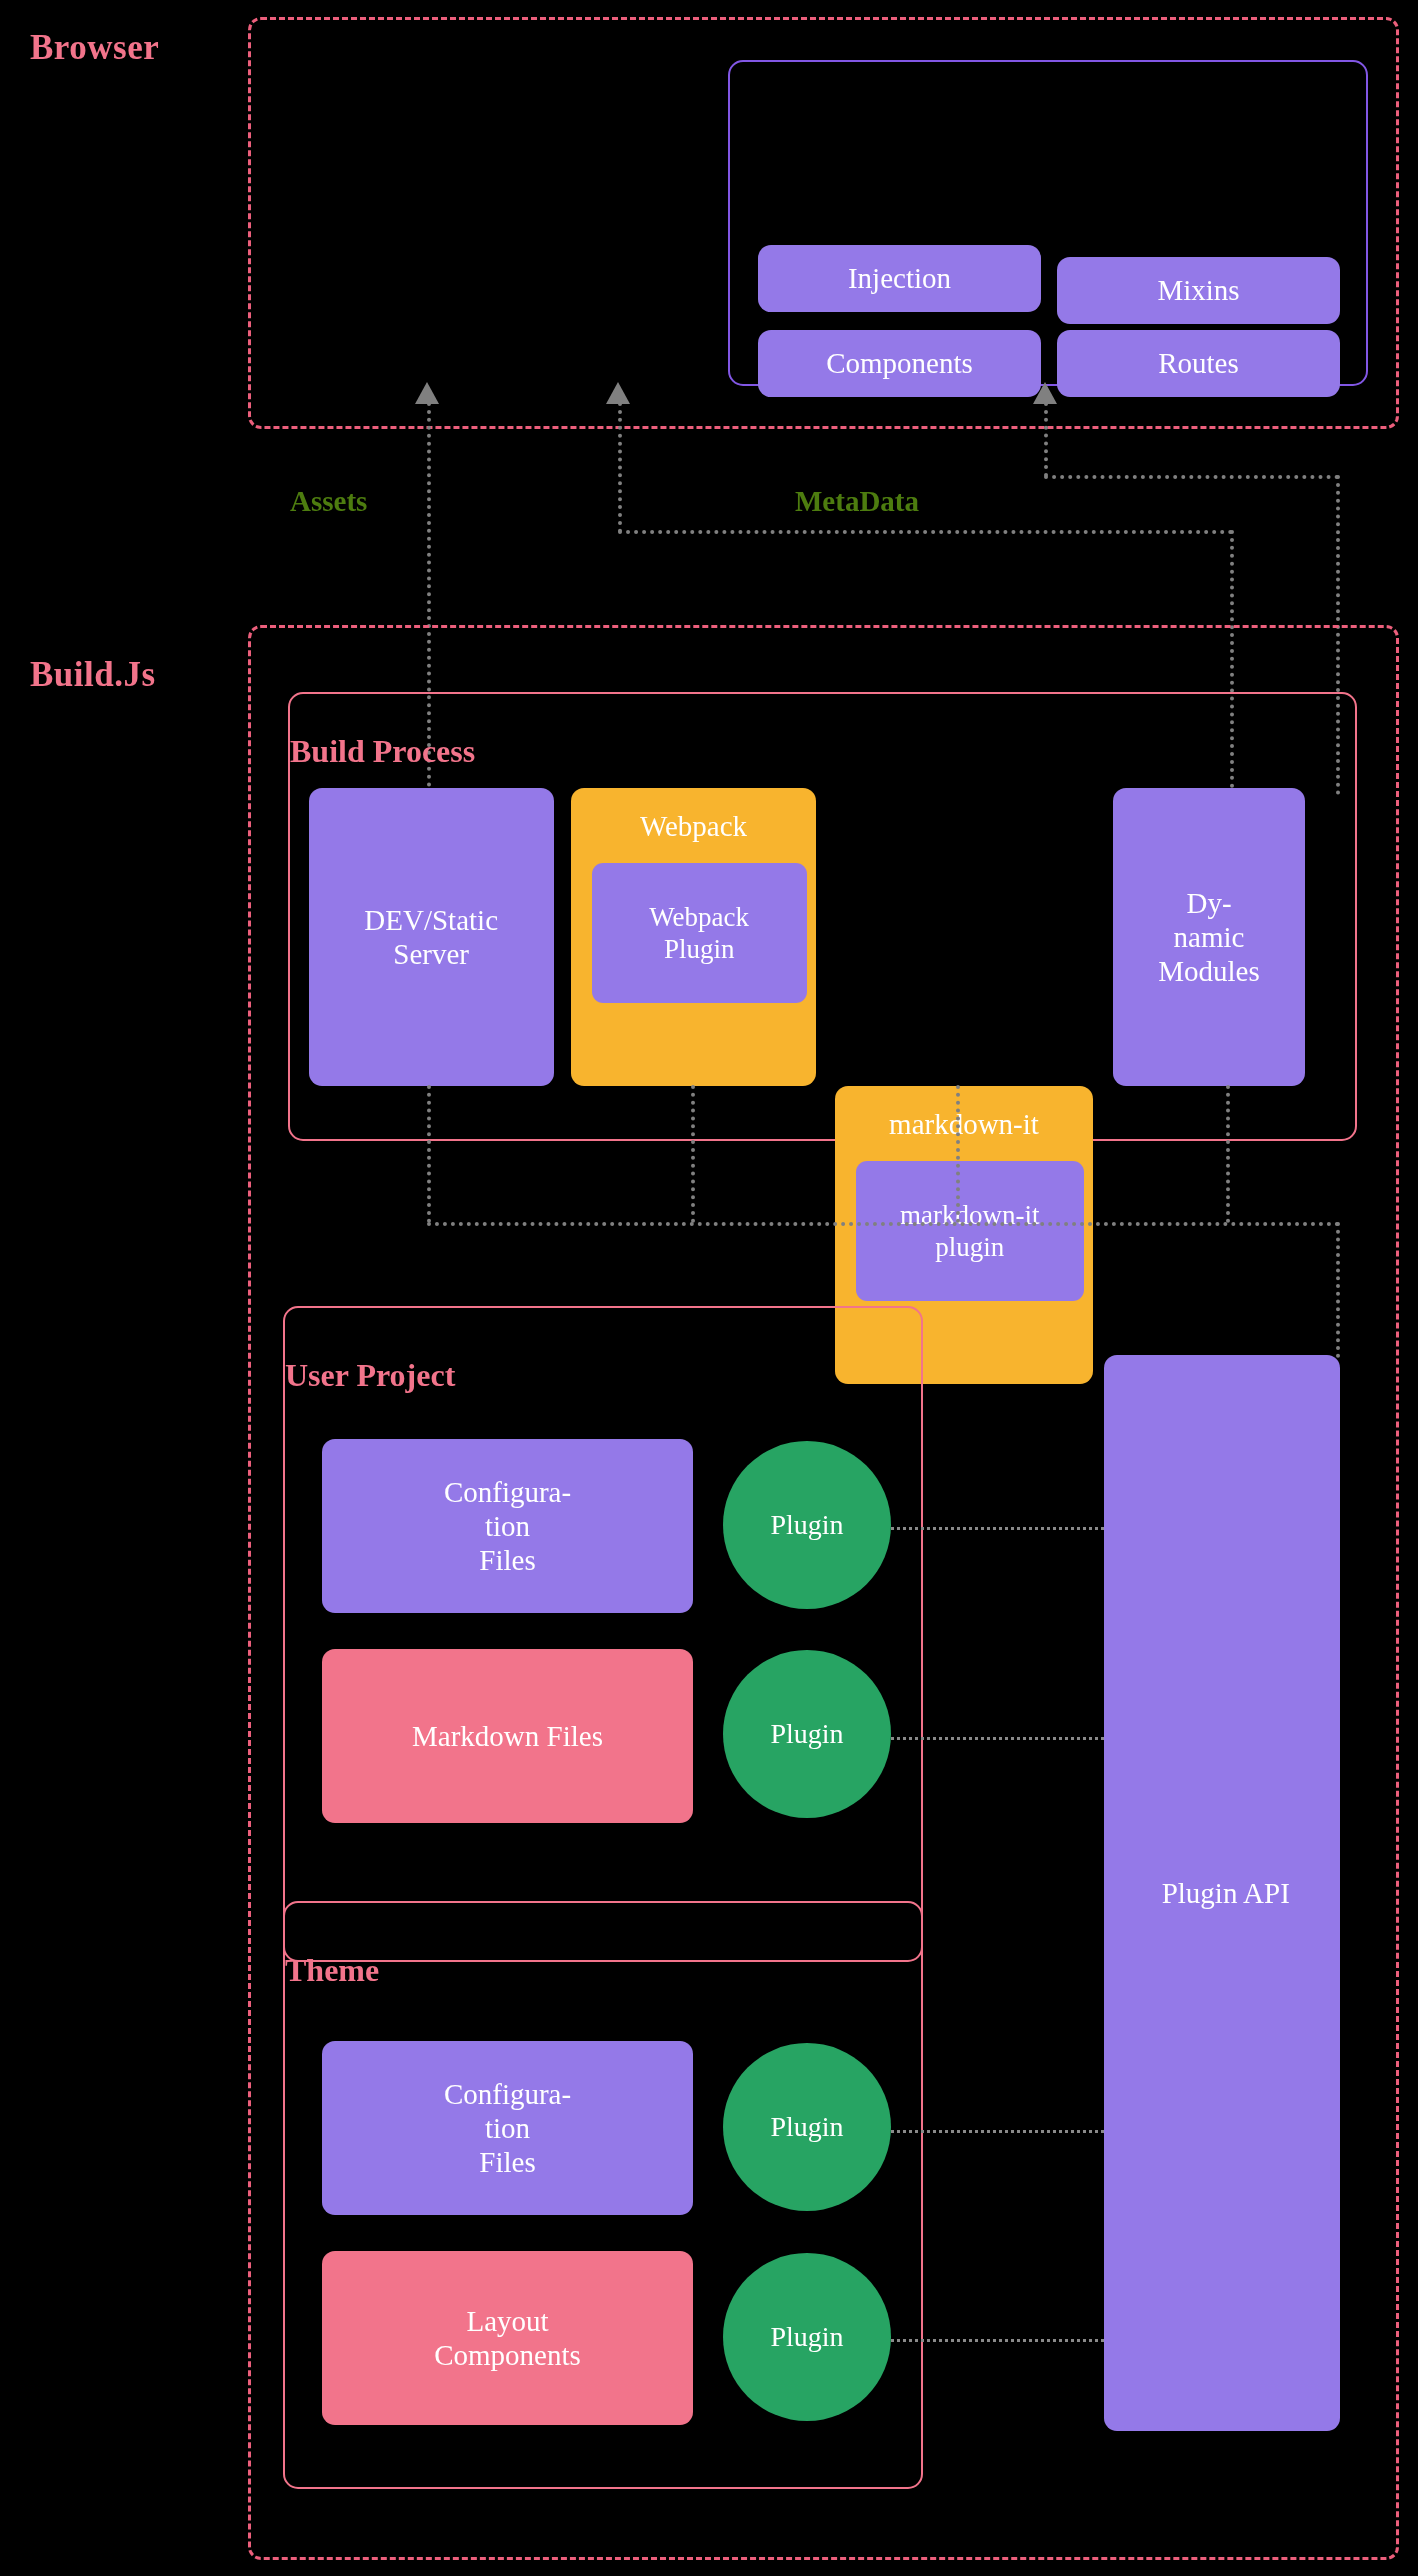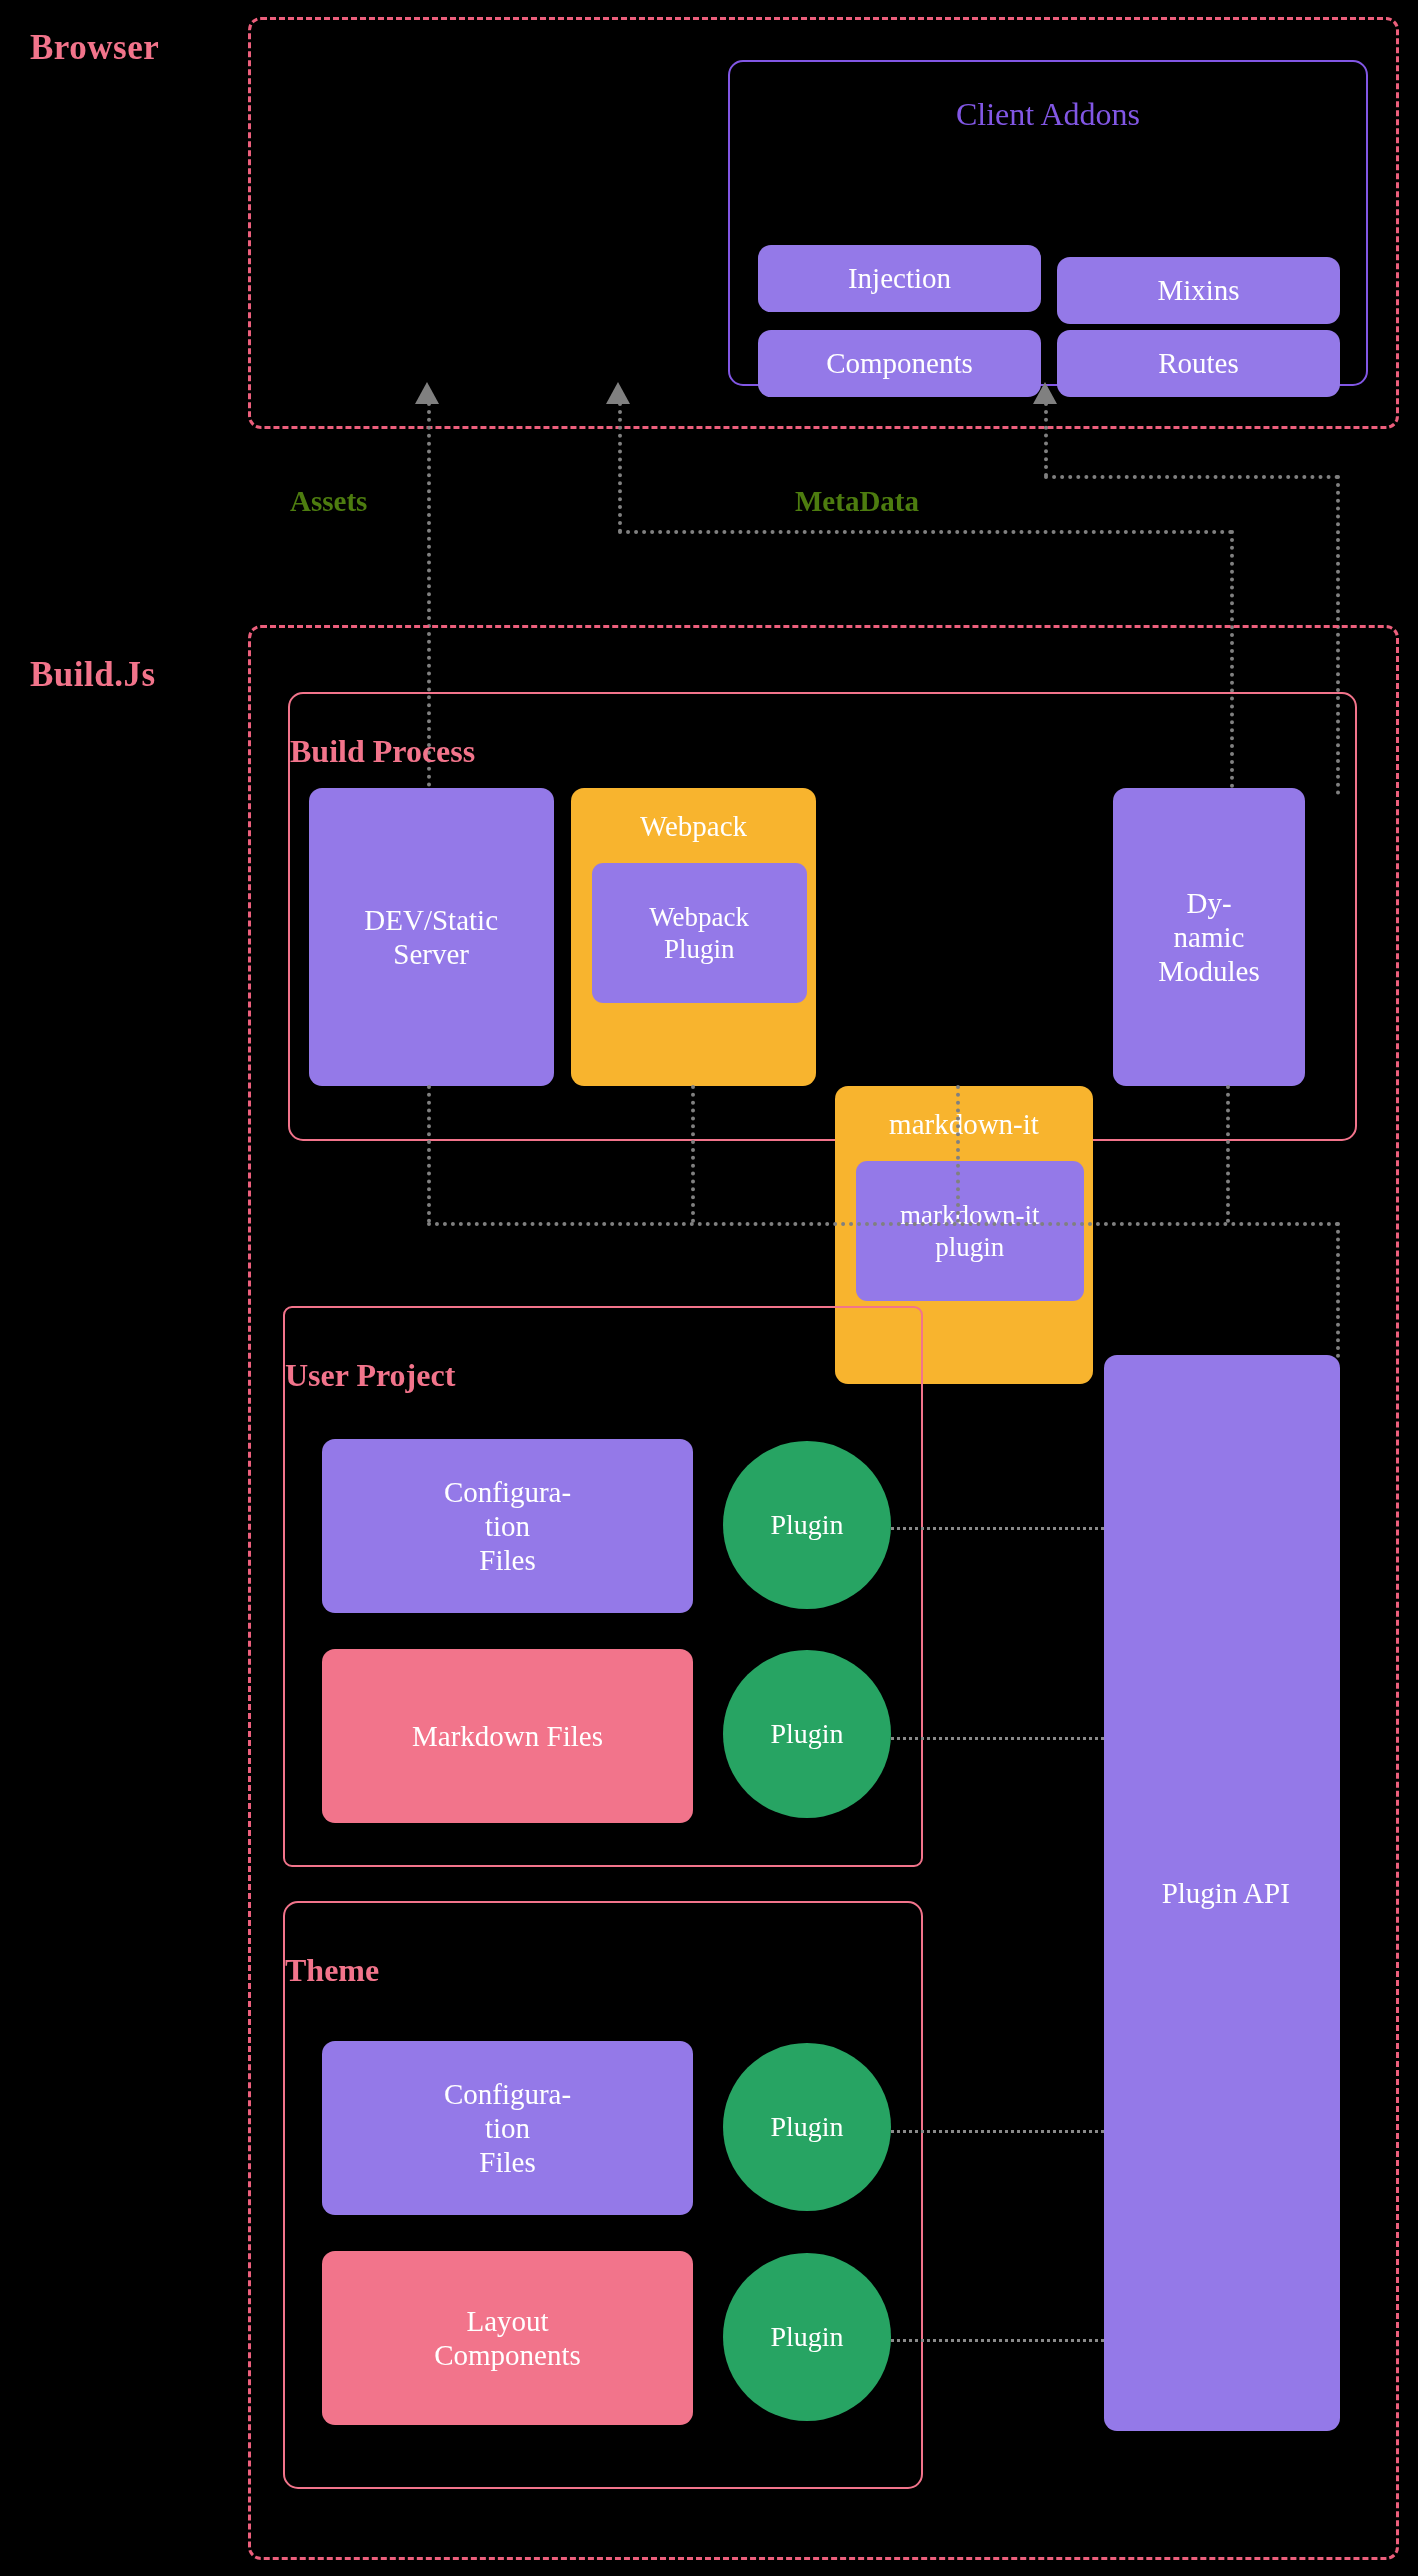--- a/index.html
+++ b/index.html
@@ -163,21 +163,20 @@
 <body>
 
 <div id="root">
 
   <div class="abs zone-label" style="left:30px; top:28px;">Browser</div>
 
   <div class="abs zone-dashed" style="left:248px; top:17px; width:1151px; height:412px;"></div>
 
 
   <div class="abs group-purple-outline" style="left:728px; top:60px; width:640px; height:326px;">
-    <div class="group-purple-title" style="top:34px;">Client Addons</div>
 
     <div class="abs node purple" style="left:28px; top:183px; width:283px; height:67px;">
       <span>Injection</span>
     </div>
     <div class="abs node purple" style="left:327px; top:183px; width:283px; height:67px;margin-top:12px;">
       <span>Mixins</span>
     </div>
     <div class="abs node purple" style="left:28px; top:268px; width:283px; height:67px;">
       <span>Components</span>
     </div>
@@ -239,21 +238,21 @@
   </div>
 
   <div class="dot-v" style="left:427px; top:1085px; height:138px;"></div>
   <div class="dot-v" style="left:691px; top:1085px; height:138px;"></div>
   <div class="dot-v" style="left:956px; top:1085px; height:138px;"></div>
   <div class="dot-h" style="left:427px; top:1222px; width:913px;"></div>
   <div class="dot-v" style="left:1336px; top:1222px; height:136px;"></div>
 
   <div class="dot-v" style="left:1226px; top:1085px; height:138px;"></div>
 
-  <div class="abs group-pink" style="left:283px; top:1306px; width:640px; height:561px;border-radius:9px;">
+  <div class="abs group-pink" style="left:283px; top:1306px; width:640px; height:656px;">
     <div class="group-title" style="top:49px;">User Project</div>
 
     <div class="abs node purple" style="left:37px; top:131px; width:371px; height:174px; white-space:pre-line;">
       <span>Configura-
 tion
 Files</span>
     </div>
     <div class="abs circle" style="left:438px; top:133px; width:168px; height:168px;">
       <span>Plugin</span>
     </div>

